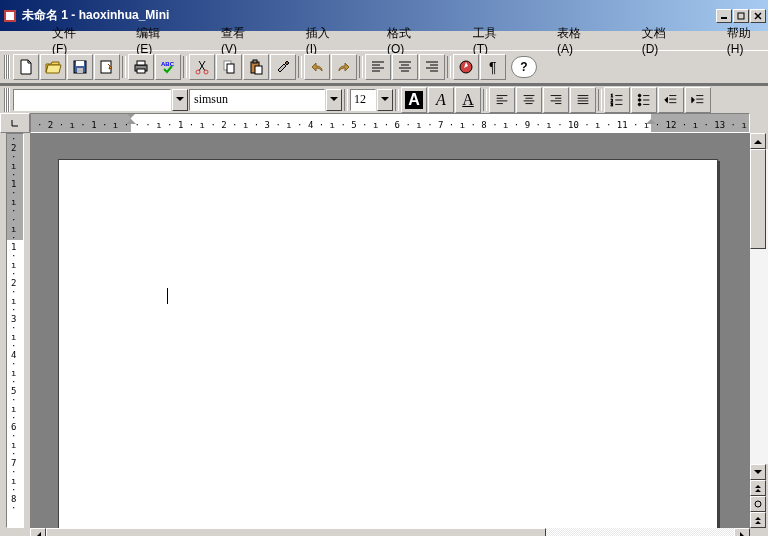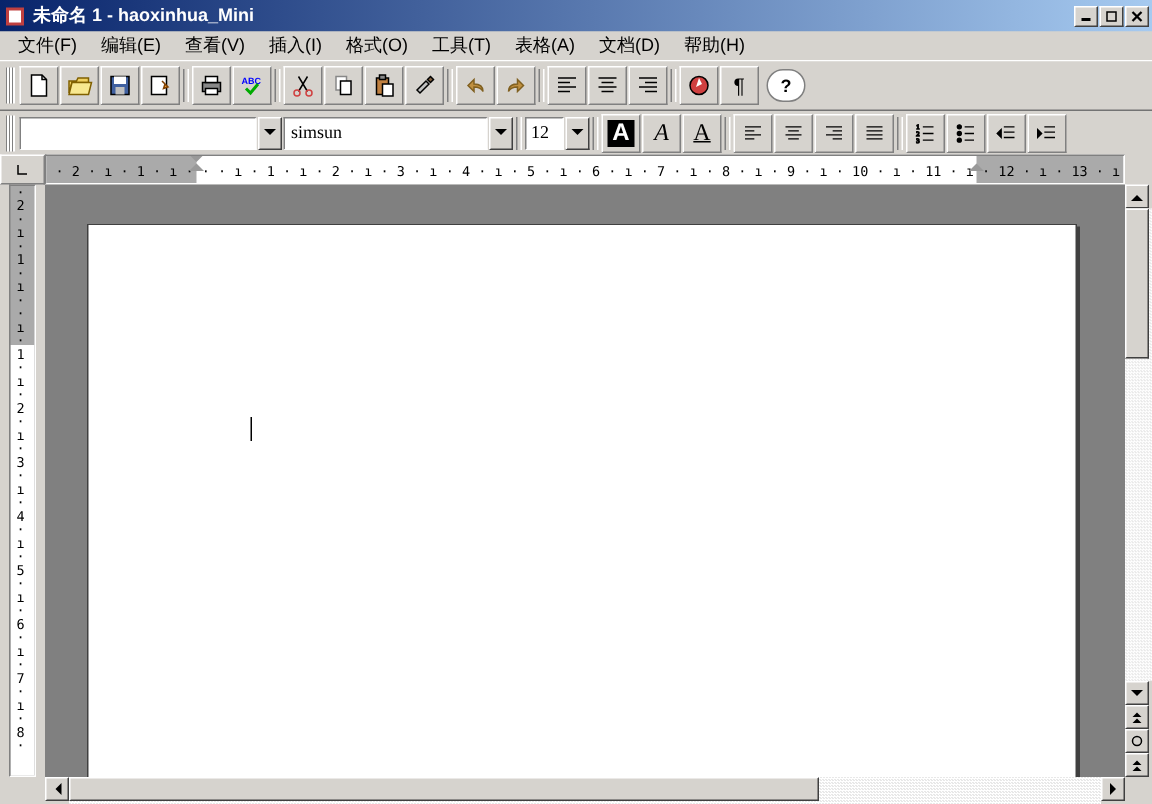--- a/index.html
+++ b/index.html
@@ -5,21 +5,21 @@
 * { margin: 0; padding: 0; box-sizing: border-box; }
 body {
   font-family: simsun, SimSun, sans-serif;
   font-size: 12px;
   width: 768px;
   height: 536px;
   background: #d6d3ce;
   overflow: hidden;
 }
 .titlebar {
-  height: 21px;
+  height: 31px;
   background: linear-gradient(to right, #08246b, #a6caf0);
   color: #fff;
   display: flex;
   align-items: center;
   padding: 0 2px;
 }
 .titlebar-icon {
   width: 16px;
   height: 16px;
   display: flex;
@@ -50,20 +50,21 @@
   height: 20px;
   background: #d6d3ce;
   display: flex;
   align-items: center;
   padding: 0 4px;
   border-bottom: 1px solid #fff;
 }
 .menu-item {
   padding: 2px 8px;
   cursor: default;
+  margin-left: 40px;
 }
 .toolbar {
   height: 32px;
   background: #d6d3ce;
   display: flex;
   align-items: center;
   padding: 2px 4px;
   gap: 1px;
 }
 .tbtn {
@@ -144,21 +145,21 @@
   margin-left: 4px;
   flex-shrink: 0;
 }
 .toolbar2 {
   height: 30px;
   background: #d6d3ce;
   display: flex;
   align-items: center;
   padding: 2px 4px;
   gap: 1px;
-  border-top: 1px solid #737373;
+  border-top: 3px solid #737373;
 }
 .style-input {
   width: 158px;
   height: 22px;
   background: #fff;
   border: 1px solid;
   border-color: #808080 #fff #fff #808080;
   padding: 0 4px;
   font-family: simsun;
   font-size: 12px;

